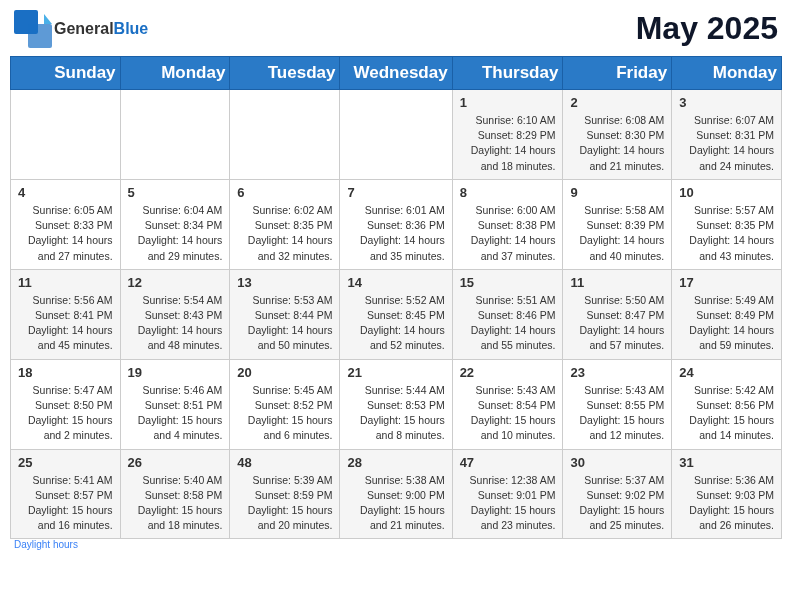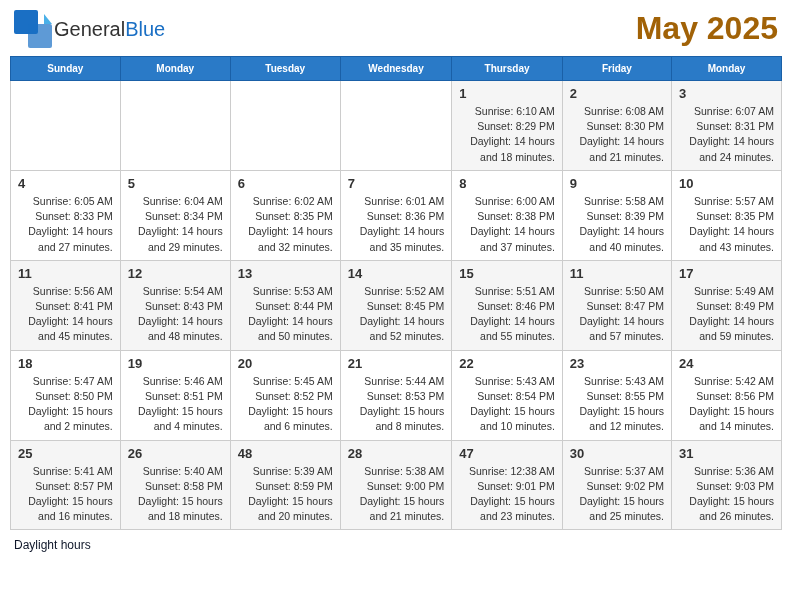--- a/index.html
+++ b/index.html
@@ -21,37 +21,37 @@
       display: flex;
       flex-direction: column;
       align-items: flex-start;
     }
     .title-block {
       text-align: right;
     }
     .main-title {
       font-size: 32px;
       font-weight: bold;
-      color: #a16207;
+      color: #0f172a;
     }
     .subtitle {
       font-size: 15px;
       color: #555;
     }
     .calendar {
       width: 100%;
       border-collapse: collapse;
       border: 1px solid #ccc;
     }
     .calendar th {
       background-color: #2a7ac7;
       color: #fff;
-      text-align: center;
-      padding: 6px 20px;
-      font-size: 10px;
+      text-align: right;
+      padding: 6px 4px;
+      font-size: 17px;
       border: 1px solid #1a60a7;
     }
     .calendar td {
       vertical-align: top;
       padding: 5px 7px;
       border: 1px solid #ccc;
       width: 113px;
       min-height: 80px;
       font-size: 11px;
       color: #333;
@@ -72,41 +72,40 @@
     .day-info {
       font-size: 10.5px;
       line-height: 1.45;
       color: #333;
       text-align: right;
     }
     .empty-cell {
       background: #fff !important;
     }
     .legend {
-      margin-top: 8px;
-      font-size: 12px;
-      color: #0f172a;
+      font-size: 10px;
+      color: #3b82f6;
       padding-left: 4px;
     }
   </style>
 </head>
 <body>
 
 <div class="header">
   <div class="logo">
     <div style="display:flex;align-items:center;gap:2px;">
       <div style="position:relative;width:38px;height:38px;">
         <svg width="38" height="38" viewBox="0 0 38 38">
           <rect x="0" y="0" width="24" height="24" fill="#1a6fc4" rx="2"></rect>
           <rect x="14" y="14" width="24" height="24" fill="#1a6fc4" rx="2" opacity="0.7"></rect>
           <polygon points="30,4 38,14 30,14" fill="#4ab0e8"></polygon>
         </svg>
       </div>
       <div>
-        <div style="font-size:20px;font-weight:normal;line-height:1.1;">
+        <div style="font-size:16px;font-weight:bold;line-height:1.1;">
           <span style="color:#333;">General</span><span style="color:#1a6fc4;">Blue</span>
         </div>
       </div>
     </div>
   </div>
   <div class="title-block">
     <div class="main-title">May 2025</div>
   </div>
 </div>
 

